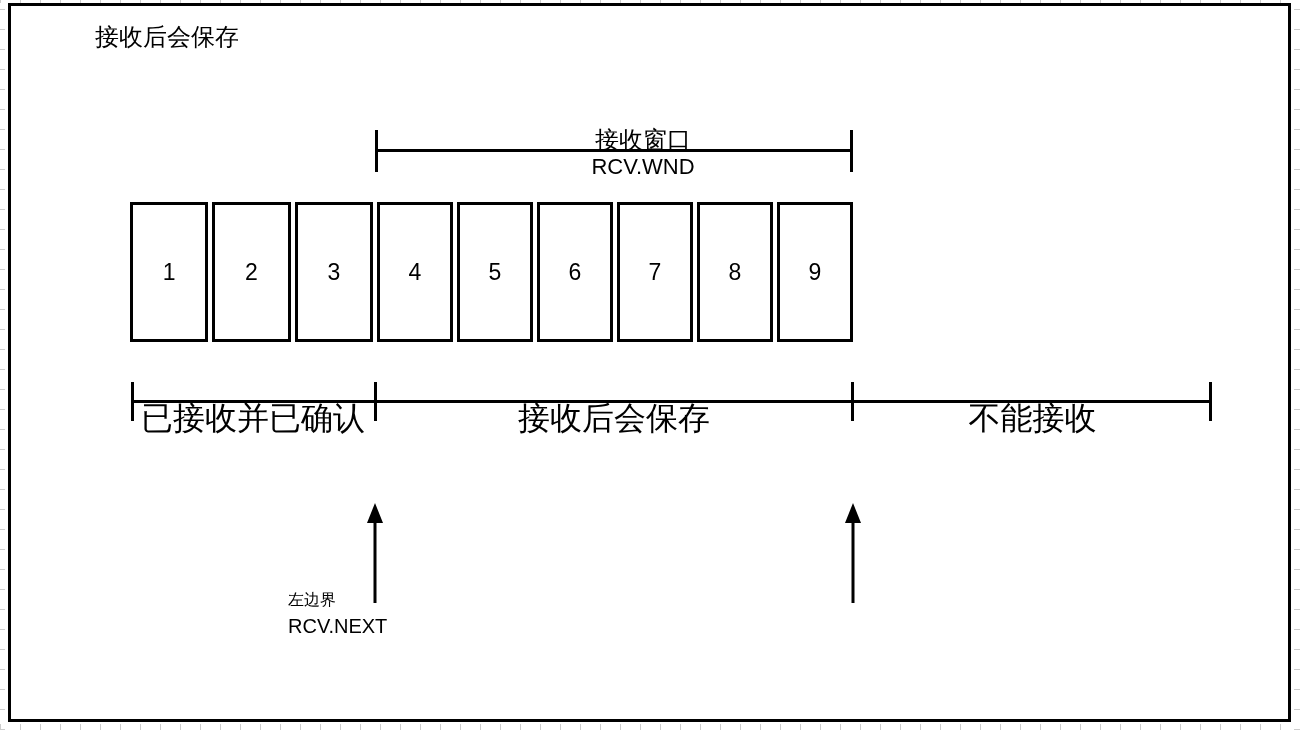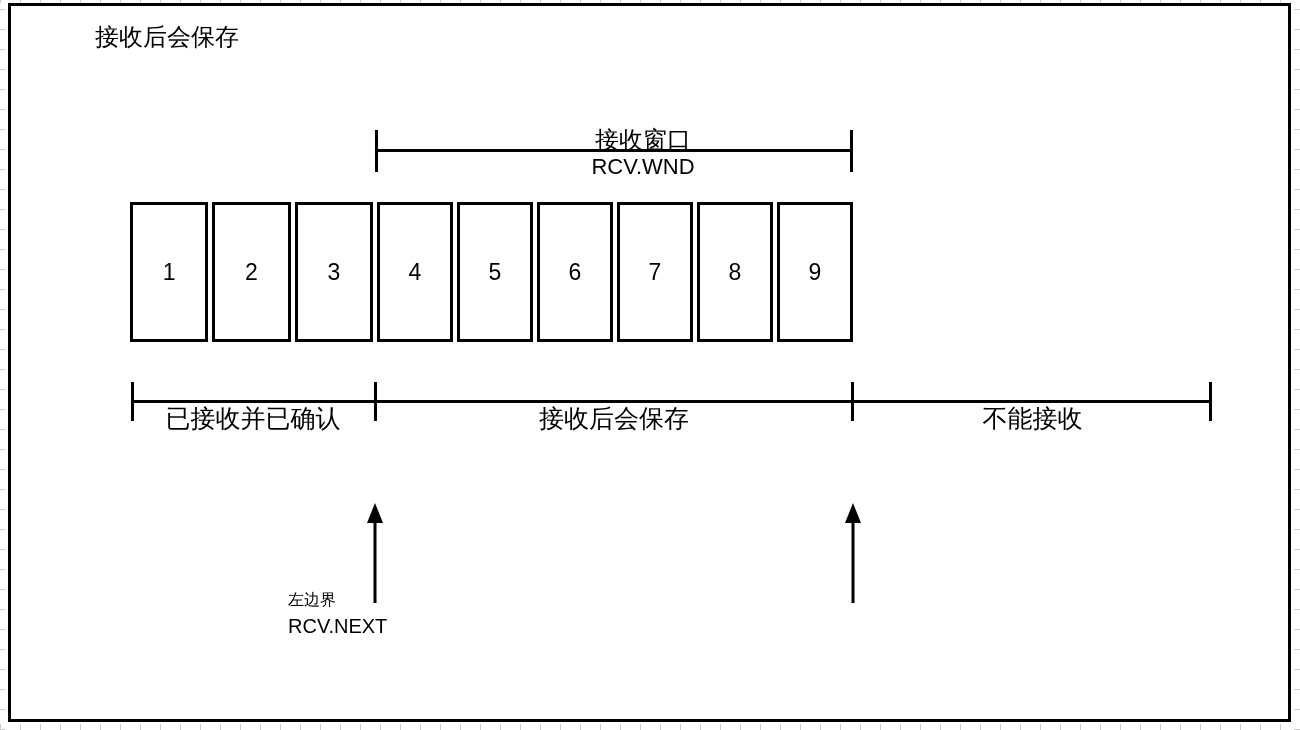--- a/index.html
+++ b/index.html
@@ -42,21 +42,21 @@
   }
 
   
   .bottom-bracket{position:absolute;left:131px;top:382px;width:1081px;height:52px;}
   .bb-line{position:absolute;left:0;right:0;top:18px;height:3px;background:#000;}
   .bb-tick{position:absolute;top:0;width:3px;height:39px;background:#000;}
   .bb-tick.t0{left:0;}
   .bb-tick.t1{left:calc(22.57% - 1px);}
   .bb-tick.t2{left:calc(66.79% - 2px);}
   .bb-tick.t3{right:0;}
-  .bb-label{position:absolute;top:22px;line-height:28px;font-size:25px;text-align:center;}
+  .bb-label{position:absolute;top:22px;line-height:28px;font-size:32px;text-align:center;}
   .bb-label.a{left:0;width:22.57%;}
   .bb-label.b{left:22.57%;width:44.22%;}
   .bb-label.c{left:66.79%;width:33.21%;}
 
   
   .arrow{position:absolute;top:503px;width:18px;height:100px;}
   .arrow-left{left:366px;} .arrow-right{left:844px;}
   .arrow .head{
     position:absolute;top:0;left:50%;transform:translateX(-50%);
     width:0;height:0;border-left:8px solid transparent;border-right:8px solid transparent;

